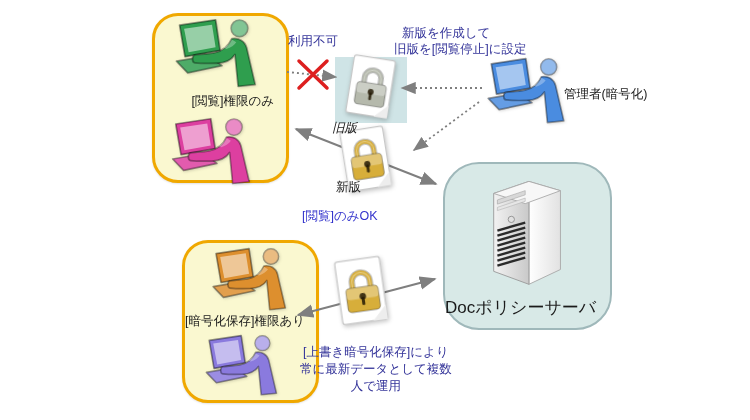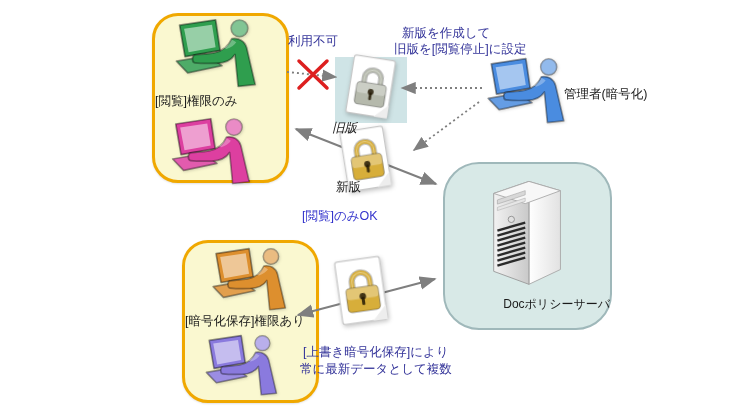--- a/index.html
+++ b/index.html
@@ -18,34 +18,34 @@
   }
   .view-group{left:152px;top:13px;width:131px;height:164px;}
   .save-group{left:152px;top:240px;width:131px;height:157px;margin-left:30px;}
   .person{position:absolute;filter:drop-shadow(1px 1.5px 1.5px rgba(0,0,0,0.18));}
   .p-green{left:18px;top:2px;width:96px;height:72px;}
   .p-pink{left:12px;top:101px;width:98px;height:70px;}
   .p-orange{left:24px;top:4px;width:90px;height:66px;}
   .p-purple{left:14px;top:91px;width:94px;height:64px;}
   .p-admin{position:absolute;left:487px;top:57px;width:88px;height:69px;filter:drop-shadow(1px 1.5px 1.5px rgba(0,0,0,0.18));}
   .group-label{
-    position:absolute;left:0;right:12px;text-align:left;
+    position:absolute;left:0;right:12px;text-align:right;
     font-size:12.5px;color:var(--black_text,#1a1a1a);white-space:nowrap;
   }
   .view-group .group-label{top:77px;}
   .save-group .group-label{top:70px;}
   
   .server-box{
     position:absolute;left:443px;top:162px;width:165px;height:164px;
     background:var(--server_fill,#d8e9e7);
     border:2px solid var(--server_border,#9fb8ba);
     border-radius:36px;
   }
   .server-art{position:absolute;left:32px;top:5px;width:102px;height:124px;}
-  .server-label{position:absolute;left:0;right:0;top:132px;text-align:right;font-size:12px;color:var(--black_text,#1a1a1a);white-space:nowrap;}
+  .server-label{position:absolute;left:0;right:0;top:132px;text-align:left;font-size:17px;color:var(--black_text,#1a1a1a);white-space:nowrap;}
   
   .oldver-backdrop{position:absolute;left:335px;top:57px;width:72px;height:66px;background:var(--oldver_backdrop,#cfe4e6);}
   
   #arrows{position:absolute;left:0;top:0;pointer-events:none;}
   #arrows .dotted path{stroke:var(--arrow_gray,#7f7f7f);stroke-width:1.8;stroke-dasharray:2 3;fill:none;}
   #arrows .solid path{stroke:var(--arrow_gray,#7f7f7f);stroke-width:2;fill:none;}
   #arrows .ah{fill:var(--arrow_gray,#7f7f7f);}
   #arrows .xmark path{stroke:var(--red_x,#dd1f1f);stroke-width:3.5;stroke-linecap:round;fill:none;}
   
   .lock{position:absolute;filter:drop-shadow(1.5px 2px 2px rgba(0,0,0,0.22));}
@@ -200,15 +200,16 @@
   <div class="t t-viewok">[閲覧]のみOK</div>
   <div class="t t-unavail">利用不可</div>
   <div class="t t-adminnote">
     <div class="l1">新版を作成して</div>
     <div>旧版を[閲覧停止]に設定</div>
   </div>
   <div class="t t-adminlabel">管理者(暗号化)</div>
   <div class="t t-overwrite">
     <div>[上書き暗号化保存]により</div>
     <div>常に最新データとして複数</div>
+    <div>人で運用</div>
   </div>
 
 </div>
 
 </body></html>

